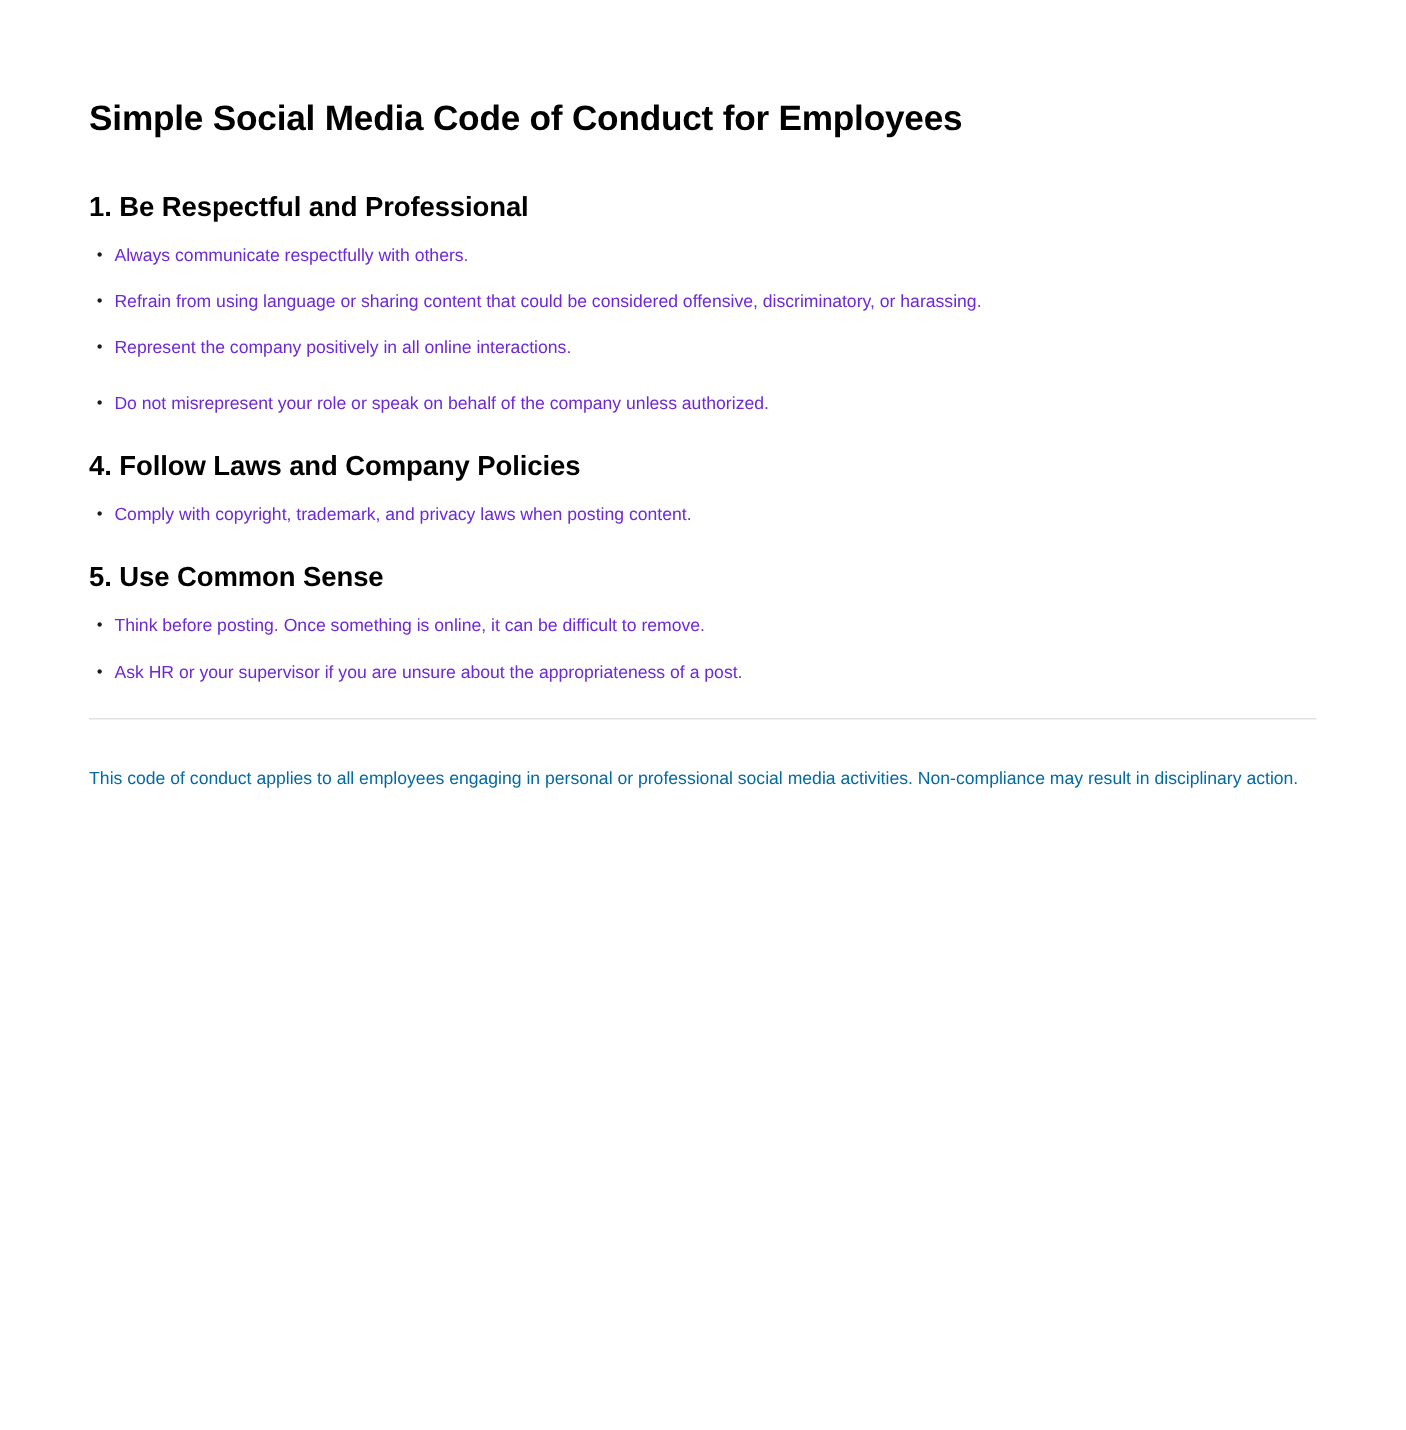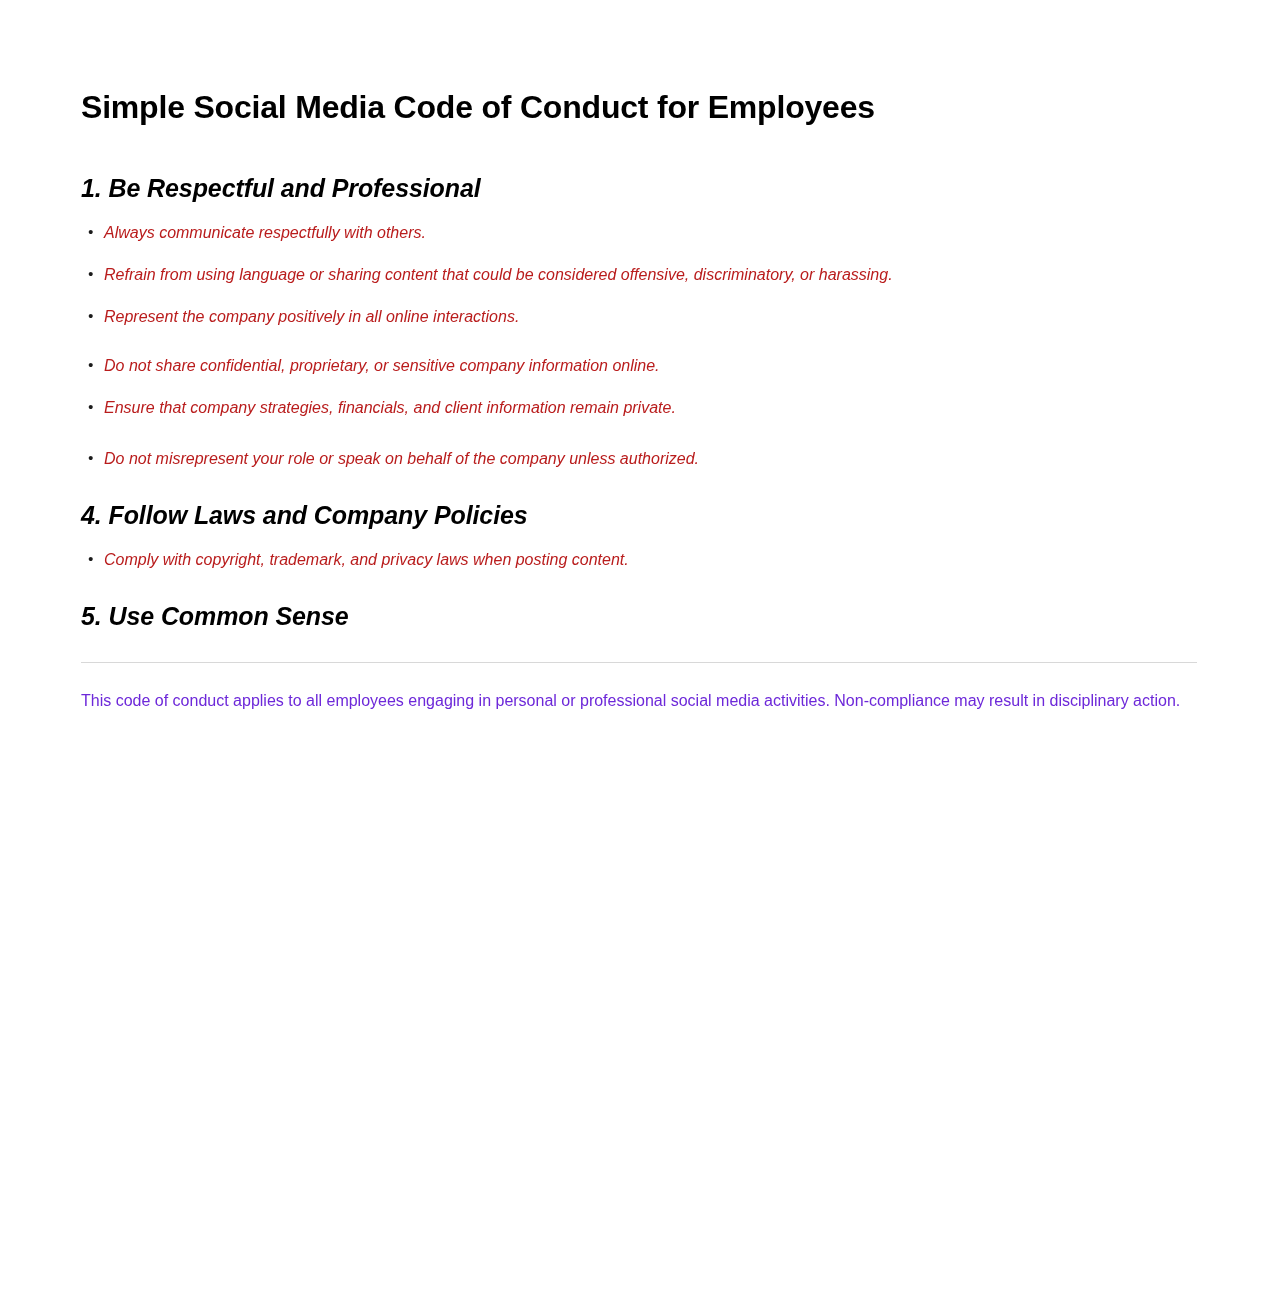--- a/index.html
+++ b/index.html
@@ -25,42 +25,41 @@
   .doc-title {
     font-size: 32px;
     line-height: 38px;
     font-weight: bold;
     color: #000000;
     margin: 0 0 47px 0;
     letter-spacing: -0.2px;
   }
   .section {
     margin: 0 0 31px 0;
-    font-style: italic;
   }
   .section-heading {
     font-size: 25px;
     line-height: 30px;
     font-weight: bold;
     color: #000000;
     margin: 0 0 20px 0;
     letter-spacing: -0.1px;
   }
   ul.bullet-list {
     list-style: none;
     margin: 0;
     padding: 0;
   }
   ul.bullet-list > li {
     position: relative;
     padding-left: 23px;
     margin: 0 0 22px 0;
     font-size: 16px;
     line-height: 20px;
-    color: #b91c1c;
+    color: #6d28d9;
   }
   ul.bullet-list > li:last-child {
     margin-bottom: 0;
   }
   ul.bullet-list > li::before {
     content: "\2022";
     position: absolute;
     left: 7px;
     top: -1px;
     font-size: 15px;
@@ -69,22 +68,22 @@
   }
   .divider {
     border: 0;
     border-top: 1px solid #d8d8d8;
     margin: 27px 0 0 0;
     width: 1116px;
   }
   .footer-note {
     font-size: 16px;
     line-height: 21px;
-    color: #6d28d9;
-    margin: 27px 0 0 0;
+    color: #0369a1;
+    margin: 44px 0 0 0;
     max-width: 1116px;
   }
   .section:nth-of-type(1) { margin-bottom: 29px; }
 </style>
 </head>
 <body>
 
 <div class="page">
 
   <h1 class="doc-title">Simple Social Media Code of Conduct for Employees</h1>
@@ -92,40 +91,40 @@
   <div class="section">
     <h2 class="section-heading">1. Be Respectful and Professional</h2>
     <ul class="bullet-list">
       <li>Always communicate respectfully with others.</li>
       <li>Refrain from using language or sharing content that could be considered offensive, discriminatory, or harassing.</li>
       <li>Represent the company positively in all online interactions.</li>
     </ul>
   </div>
 
   <div class="section">
-    <ul class="bullet-list">
-      <li>Do not share confidential, proprietary, or sensitive company information online.</li>
-      <li>Ensure that company strategies, financials, and client information remain private.</li>
-    </ul>
   </div>
 
   <div class="section">
     <ul class="bullet-list">
       <li>Do not misrepresent your role or speak on behalf of the company unless authorized.</li>
     </ul>
   </div>
 
   <div class="section">
     <h2 class="section-heading">4. Follow Laws and Company Policies</h2>
     <ul class="bullet-list">
       <li>Comply with copyright, trademark, and privacy laws when posting content.</li>
     </ul>
   </div>
 
   <div class="section">
     <h2 class="section-heading">5. Use Common Sense</h2>
+    <ul class="bullet-list">
+      <li>Think before posting. Once something is online, it can be difficult to remove.</li>
+      <li>Ask HR or your supervisor if you are unsure about the appropriateness of a post.</li>
+    </ul>
   </div>
 
   <hr class="divider">
 
   <p class="footer-note">This code of conduct applies to all employees engaging in personal or professional social media activities. Non-compliance may result in disciplinary action.</p>
 
 </div>
 
 </body></html>

